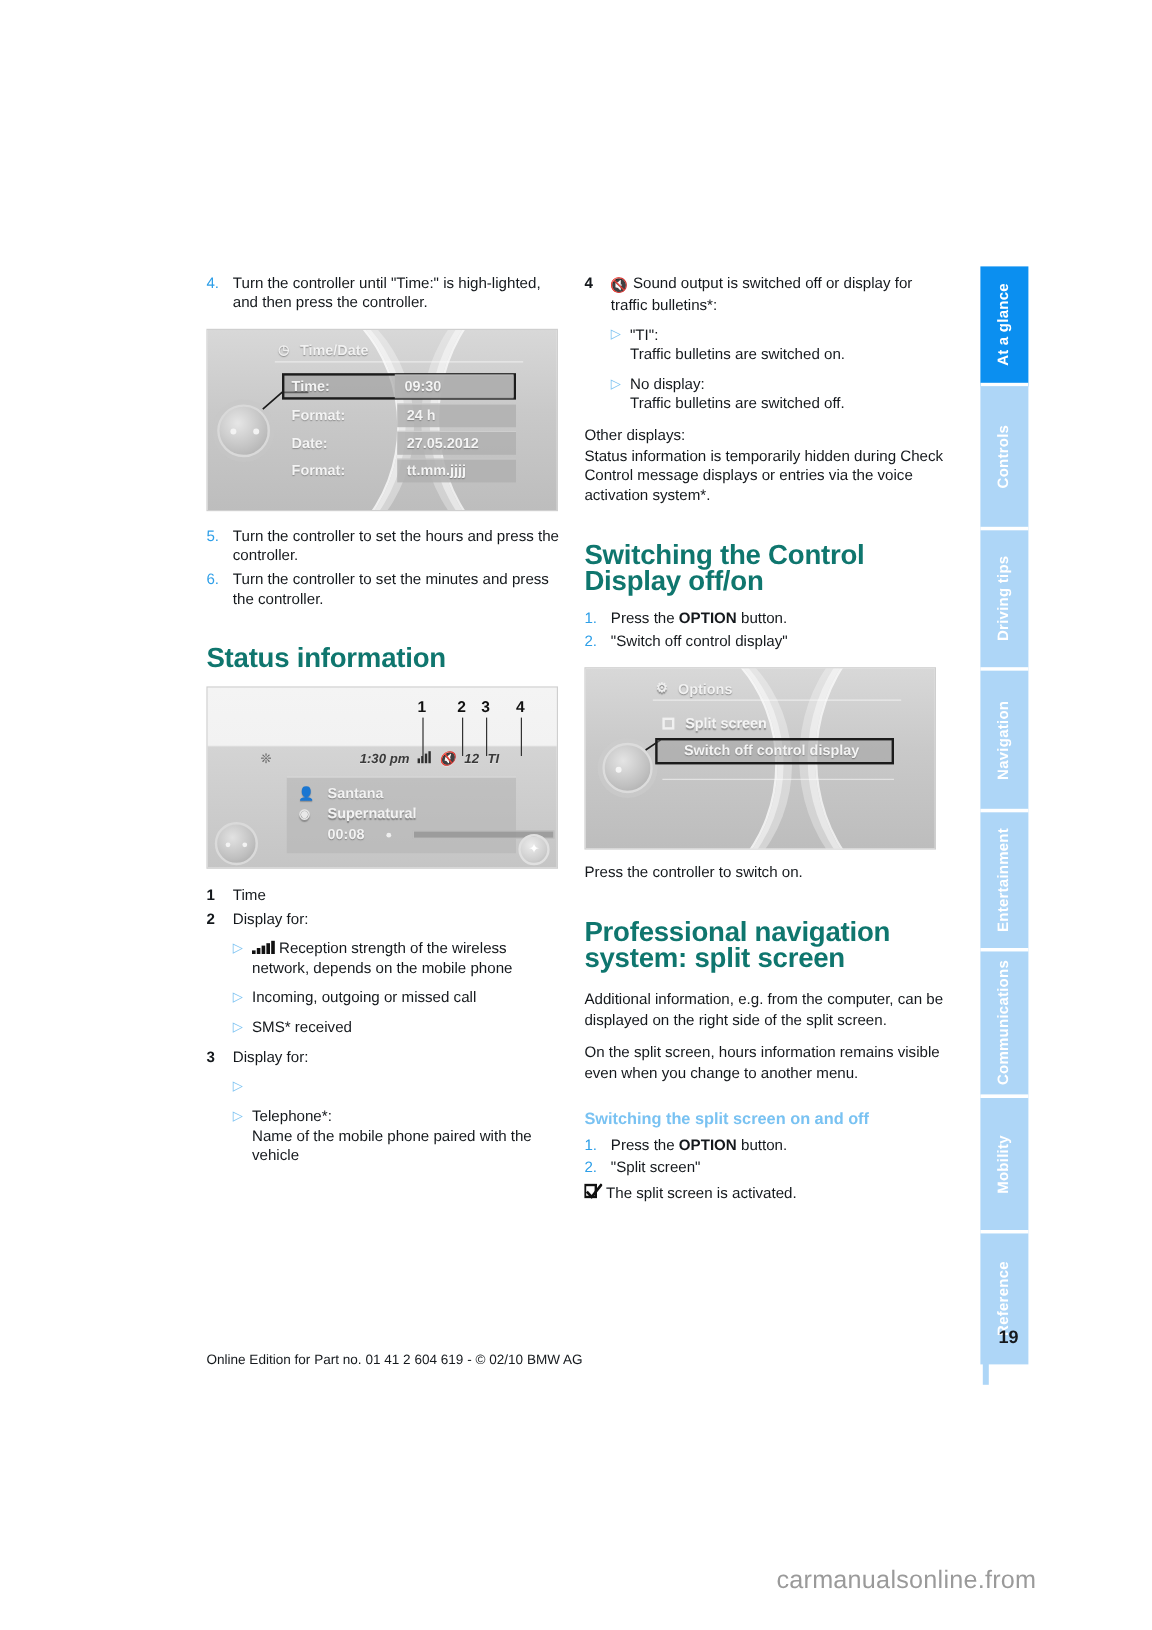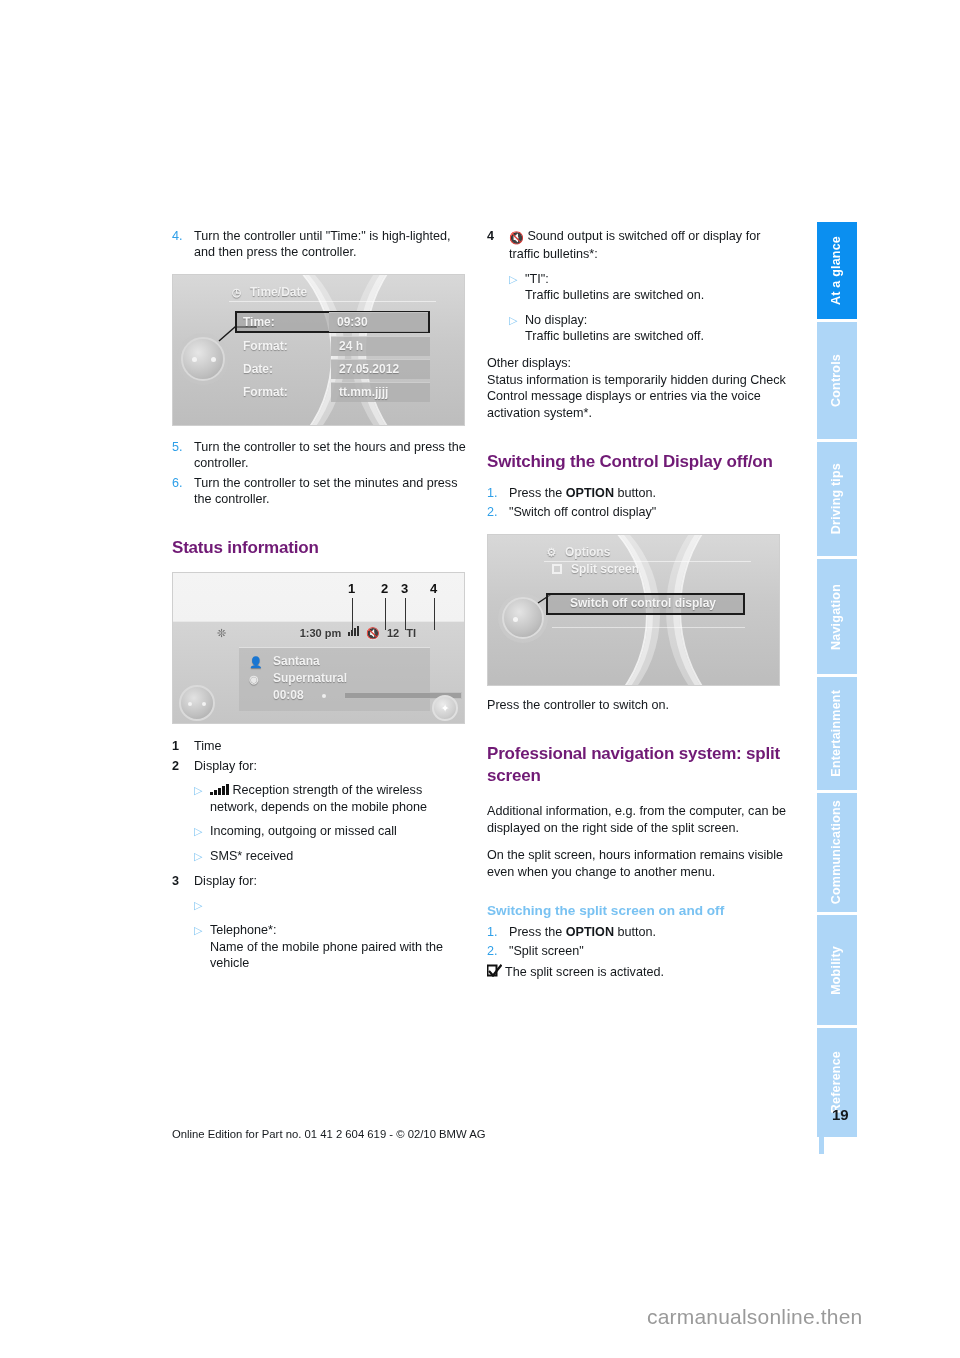--- a/index.html
+++ b/index.html
@@ -62,22 +62,22 @@
   .bullet .tri {
     width: 16px; flex: 0 0 16px;
     color: #7fc4f2; font-size: 11px; line-height: 17px;
   }
   .bullet .body { flex: 1; }
 
   .para { margin-top: 11px; }
   .para.tight { margin-top: 16px; }
 
   h2.head {
-    color: #701a75;
-    font-size: 17px;
+    color: #0f766e;
+    font-size: 23px;
     line-height: 22px;
     font-weight: bold;
     margin: 30px 0 12px 0;
     letter-spacing: -.2px;
   }
   h3.subhead {
     color: #79c2f2;
     font-size: 13.6px;
     line-height: 17px;
     font-weight: bold;
@@ -160,21 +160,21 @@
   }
   .cd .row.sel .lbl { padding-left: 6px; }
   .cd .row.sel .val { background: rgba(176,176,176,.9); }
 
   
   .cd .opt {
     position:absolute; left: 64px; right: 34px;
     font-size: 12px; font-weight: bold; color:#f4f4f4;
     text-shadow: 0 1px 1px rgba(0,0,0,.3);
   }
-  .cd .opt.o1 { top: 26px; display:flex; align-items:center; }
+  .cd .opt.o1 { top: 38px; display:flex; align-items:center; }
   .cd .opt.o1 .cb {
     width: 10px; height: 10px; border: 2px solid #f0f0f0;
     margin-right: 9px; display:inline-block;
   }
   .cd .opt.o2 {
     top: 58px; left: 58px; border: 2px solid #1b1b1b;
     background: rgba(150,150,150,.45);
     padding: 2px 6px 3px 22px;
     height: 22px; display:flex; align-items:center;
   }
@@ -204,21 +204,21 @@
   .cd-status .tick {
     position:absolute; top: 17px; width: 1px; background:#333;
   }
   .cd-status .statusbar {
     position:absolute; top: 50px; left: 38px; right: 30px;
     height: 20px; display:flex; align-items:center; justify-content:flex-end;
     color:#3a3a3a; font-size: 11px; font-weight:bold;
     padding-right: 18px;
     text-shadow: 0 1px 0 rgba(255,255,255,.35);
   }
-  .cd-status .statusbar .grp { display:flex; align-items:flex-start; gap: 7px; }
+  .cd-status .statusbar .grp { display:flex; align-items:flex-start; gap: 7px; font-style: italic; }
   .cd-status .bars { display:inline-flex; align-items:flex-end; gap:1px; height:11px; }
   .cd-status .bars i { display:block; width:2px; background:#2e2e2e; }
   .cd-status .ent {
     position:absolute; top: 74px; left: 66px; right: 34px; bottom: 12px;
     background: rgba(178,178,178,.55);
     border-top: 1px solid rgba(255,255,255,.5);
     padding: 5px 10px 0 34px;
     color:#f2f2f2; font-weight:bold; font-size: 12px;
     text-shadow: 0 1px 1px rgba(0,0,0,.3);
   }
@@ -545,15 +545,15 @@
       </div>
       <div style="flex:1;">The split screen is activated.</div>
     </div>
   </div>
 
   <div class="pageno">19</div>
   <div class="footrule"></div>
   <div class="footer">
     <span class="edition">Online Edition for Part no. 01 41 2 604 619 - © 02/10 BMW AG</span>
   </div>
-  <div class="watermark">carmanualsonline.then</div>
+  <div class="watermark">carmanualsonline.from</div>
 
 </div>
 
 </body></html>

